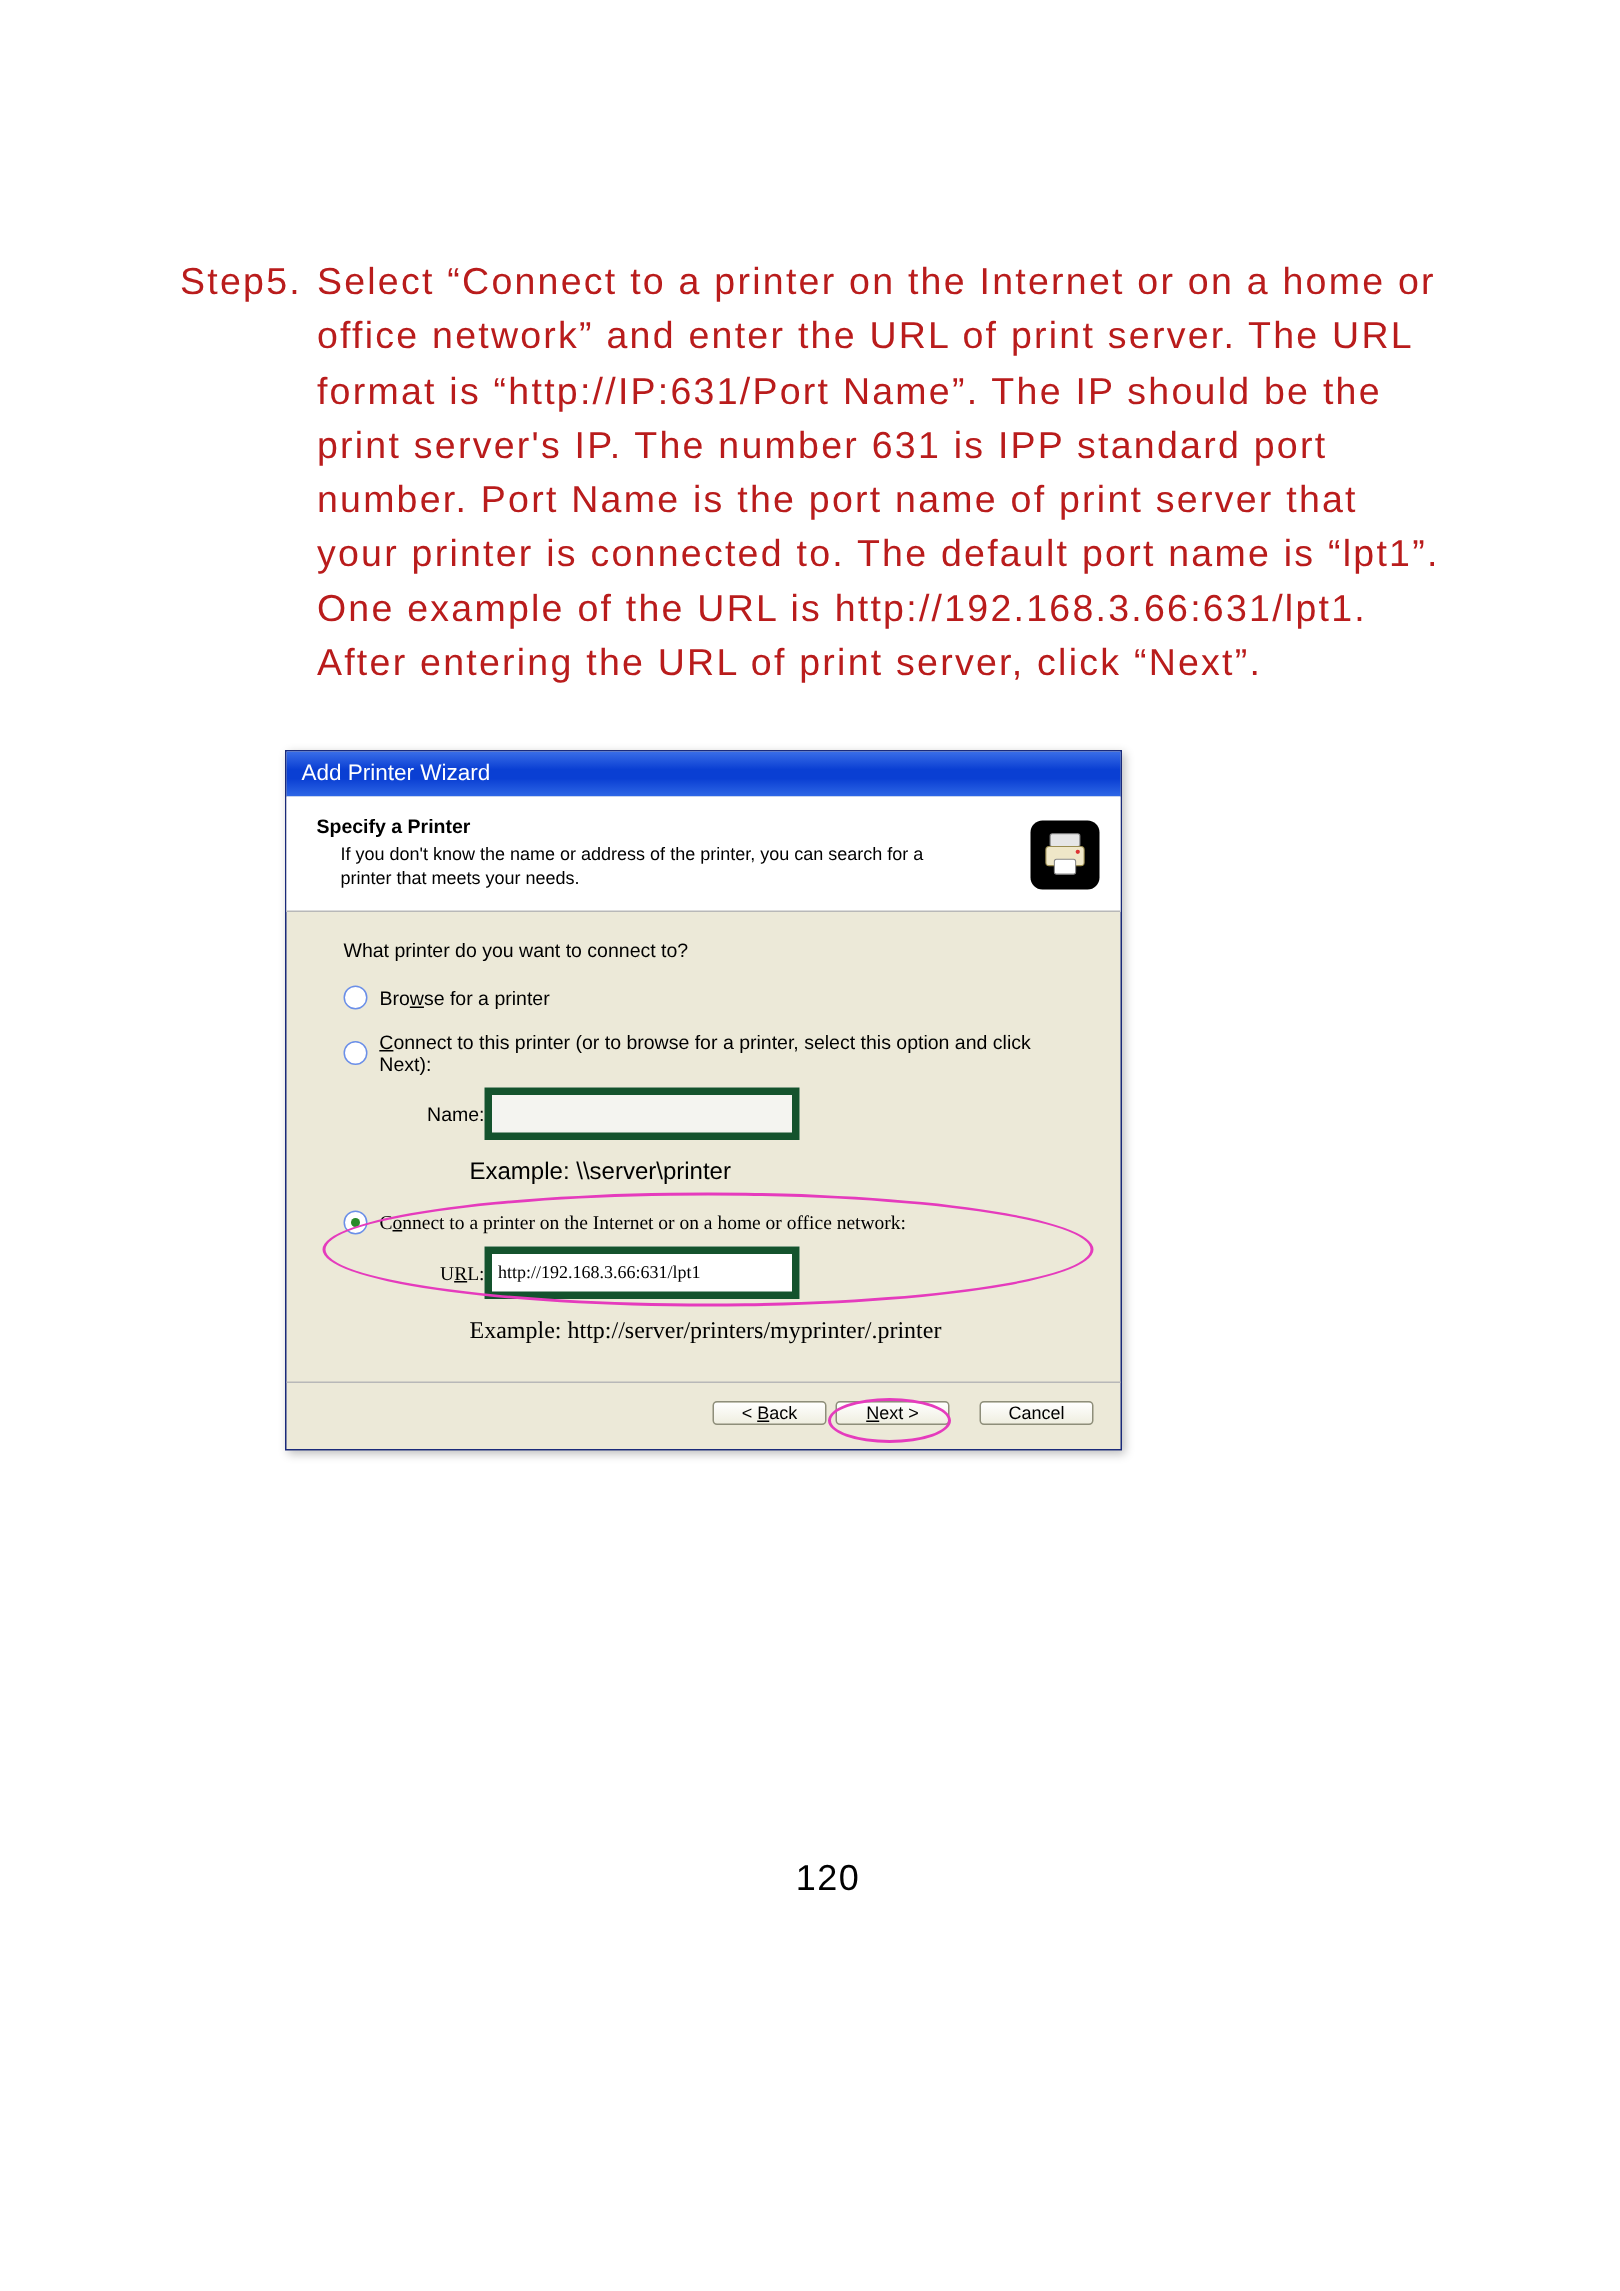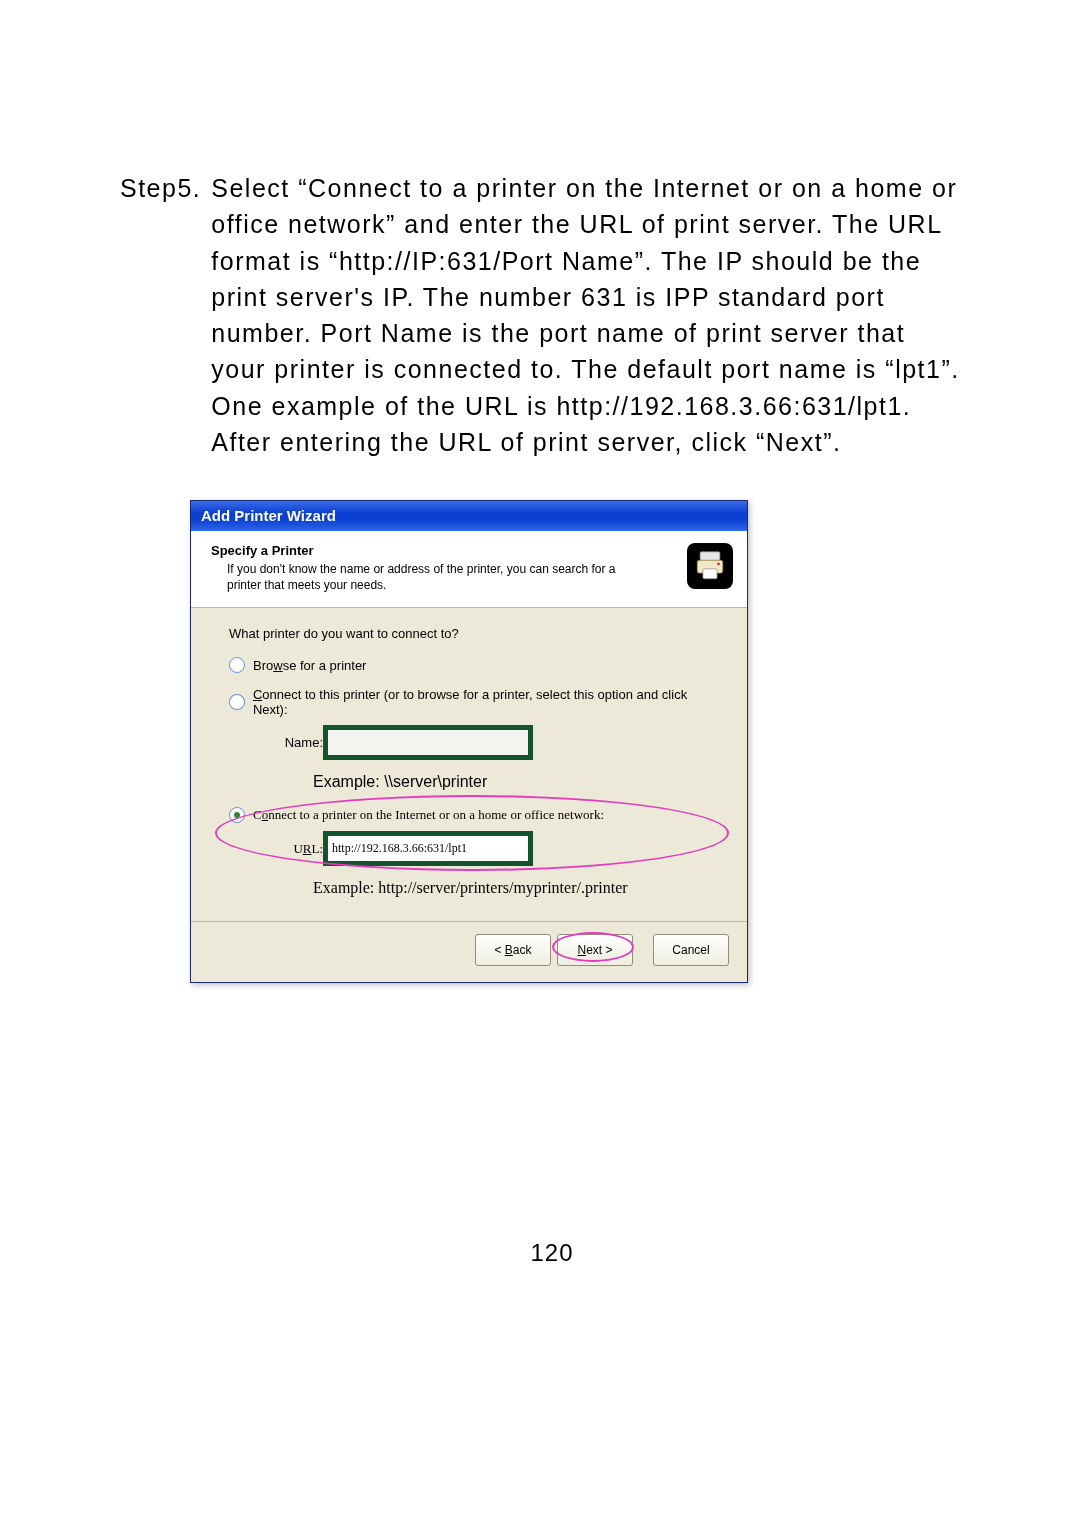--- a/index.html
+++ b/index.html
@@ -13,21 +13,21 @@
     min-height: 1527px;
     box-sizing: border-box;
     padding: 170px 120px 0 120px;
     position: relative;
   }
   .instruction {
     display: flex;
     font-size: 25px;
     letter-spacing: 1.5px;
     line-height: 1.45;
-    color: #000000;
+    color: #b91c1c;
   }
   .instruction .step-label {
     flex: 0 0 auto;
     padding-right: 10px;
   }
   .instruction .step-body {
     flex: 1 1 auto;
   }
 
   
@@ -38,28 +38,28 @@
     background: #ece9d8;
     box-shadow: 2px 2px 6px rgba(0,0,0,.25);
     font-family: "Tahoma", Arial, sans-serif;
     font-size: 13px;
     color: #000;
   }
   .wizard .titlebar {
     height: 30px;
     background: linear-gradient(to bottom,#3a6ee8,#0a3fd3 40%,#0a3fd3 60%,#2e67e6);
     color: #fff;
-    font-weight: bold;
+    font-weight: normal;
     line-height: 30px;
     padding: 0 10px;
     font-size: 15px;
   }
   .wizard .header {
     display: flex;
-    align-items: flex-start;
+    align-items: flex-end;
     background: #fff;
     border-bottom: 1px solid #b8b8b8;
     padding: 12px 14px 14px 20px;
   }
   .wizard .header .htxt {
     flex: 1 1 auto;
   }
   .wizard .header .htxt .htitle {
     font-weight: bold;
     font-size: 13px;
@@ -169,21 +169,21 @@
 
   .wizard .footer {
     border-top: 1px solid #b8b8b8;
     padding: 12px 18px 16px;
     display: flex;
     justify-content: flex-end;
     gap: 6px;
   }
   .wbtn {
     min-width: 76px;
-    height: 32px;
+    height: 16px;
     border: 1px solid #8e8e7a;
     border-radius: 3px;
     background: linear-gradient(to bottom,#ffffff,#efeee0);
     font-family: inherit;
     font-size: 12px;
     padding: 0 10px;
     position: relative;
   }
   .wbtn .ak { text-decoration: underline; }
 

